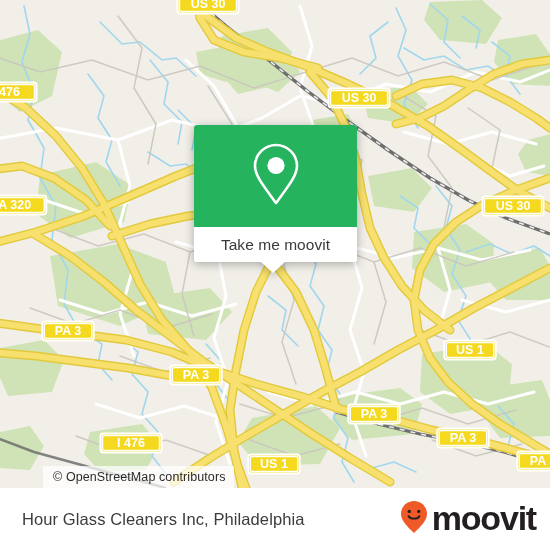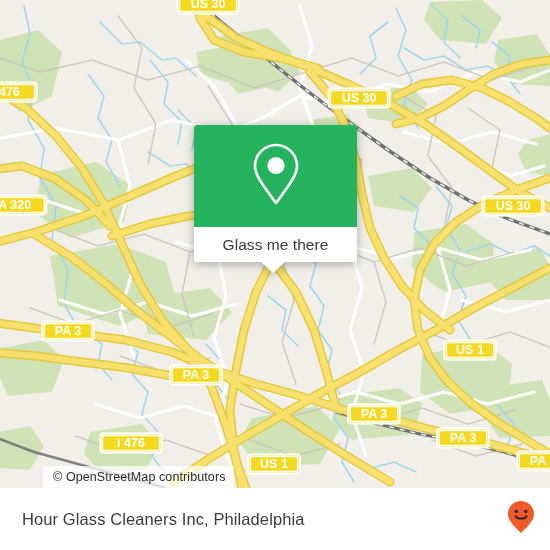--- a/index.html
+++ b/index.html
@@ -396,21 +396,21 @@
       <div id="callout-inner">
         <div id="callout-head">
           <span>
             <svg width="54" height="66" viewBox="0 0 54 66" aria-hidden="true">
               <path d="M27 4 C15.4 4 6 13.4 6 25 C6 34 13 43 27 62 C41 43 48 34 48 25 C48 13.4 38.6 4 27 4 Z" fill="none" stroke="#ffffff" stroke-width="2.6" stroke-linejoin="round"></path>
               <circle cx="27" cy="24.5" r="8.6" fill="#ffffff"></circle>
             </svg>
           </span>
         </div>
         <div id="callout-foot">
-          <span id="take-me-there">Glass me there</span>
+          <span id="take-me-there">Take me moovit</span>
         </div>
       </div>
       <div id="callout-tail"></div>
     </div>
 
   </div>
 
   <div id="bottom-bar">
 
     <div id="bottom-content">
@@ -418,17 +418,18 @@
 
       <div id="moovit-logo">
         <span>
           <svg width="30" height="34" viewBox="0 0 30 34" aria-hidden="true">
             <path d="M15 1 C7.8 1 2 6.8 2 14 C2 20.4 8.2 26.4 15 33 C21.8 26.4 28 20.4 28 14 C28 6.8 22.2 1 15 1 Z" fill="#ef5a28"></path>
             <circle cx="10.3" cy="11.4" r="1.7" fill="#231f20"></circle>
             <circle cx="19.7" cy="11.4" r="1.7" fill="#231f20"></circle>
             <path d="M9.6 16.2 C11.4 19.4 18.6 19.4 20.4 16.2" fill="none" stroke="#231f20" stroke-width="1.9" stroke-linecap="round"></path>
           </svg>
         </span>
+        <span id="moovit-wordmark">moovit</span>
       </div>
     </div>
   </div>
 
 </div>
 
 </body></html>

